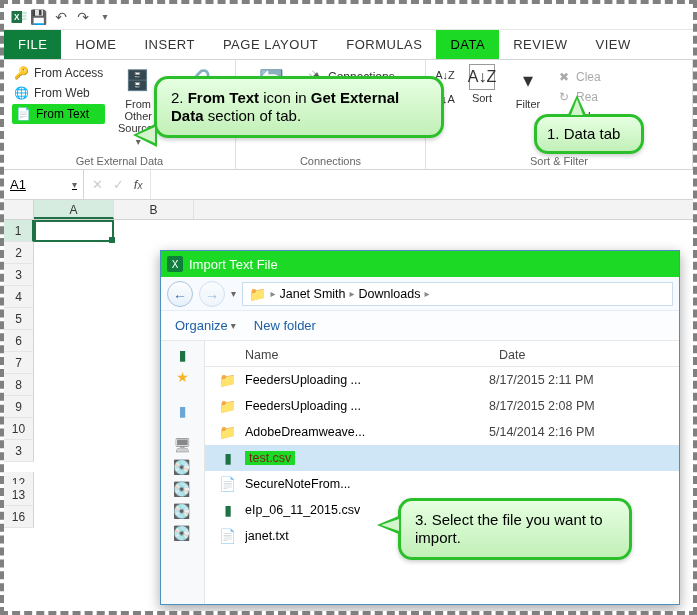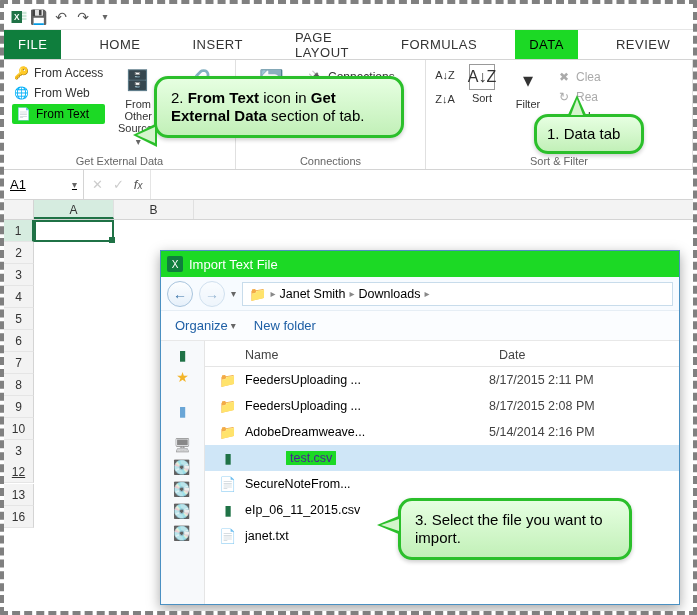--- a/index.html
+++ b/index.html
@@ -2,21 +2,21 @@
 <html><head>
 <meta charset="utf-8">
 <style>
   * { box-sizing: border-box; font-family: "Segoe UI", Arial, sans-serif; }
   body { margin: 0; background: #fff; width: 697px; height: 615px; overflow: hidden; position: relative; border: 4px dashed #808080; border-radius: 1px;}
   .app { position: relative; width:100%; height:100%; background:#fff;}
   
   .titlebar { height: 26px; background: #fff; display:flex; align-items:center; padding: 0 6px; border-bottom:1px solid #e6e6e6;}
   .qat-btn { width: 22px; height: 22px; display:flex; align-items:center; justify-content:center; font-size:14px; color:#555; }
   
-  .tabbar { height: 30px; display:flex; align-items:stretch; border-bottom:1px solid #d4d4d4;gap:24px;}
+  .tabbar { height: 30px; display:flex; align-items:stretch; border-bottom:1px solid #d4d4d4;}
   .tab { padding: 0 14px; display:flex; align-items:center; font-size:13px; letter-spacing:.5px; color:#333; cursor:pointer; }
   .tab.file { background:#0f7e3d; color:#fff; font-weight:400; }
   .tab.active { background:#1cd925; color:#000000; font-weight:400; }
   
   .ribbon { height: 110px; display:flex; border-bottom:1px solid #d4d4d4; position:relative; background:#fff;}
   .group { border-right:1px solid #e0e0e0; padding:4px 8px 2px 8px; display:flex; flex-direction:column; justify-content:space-between;}
   .group-label { font-size:11px; color:#666; text-align:center; padding-top:2px;}
   .btnstack { display:flex; flex-direction:column; gap:2px; }
   .smallbtn { display:flex; align-items:center; gap:4px; font-size:12px; color:#333; padding:1px 2px; white-space:nowrap;}
   .smallbtn .ic { width:16px; height:16px; display:inline-flex; align-items:center; justify-content:center; font-size:12px;}
@@ -57,29 +57,29 @@
   .sideic { width:28px; height:20px; display:flex; align-items:center; justify-content:center; font-size:14px;}
   .dlg-list { flex:1; padding: 2px 0;}
   .list-head { display:flex; border-bottom:1px solid #e5e5e5; height:24px; align-items:center; color:#444; font-size:12.5px;}
   .list-head .col1 { flex:1; padding-left:40px;}
   .list-head .col2 { width:180px;}
   .file-row { display:flex; align-items:center; height:26px; padding-left:14px; gap:8px;}
   .file-row .ic { width:18px; text-align:center; font-size:14px;}
   .file-row .nm { flex:1; white-space:nowrap; overflow:hidden; text-overflow:ellipsis;}
   .file-row .dt { width:190px; color:#444; white-space:nowrap; overflow:hidden; text-overflow:ellipsis;}
   .file-row.sel { background:#cfe6f7;}
-  .file-row.sel .nm-wrap { background:#1cd925; color:#4c1d95; padding:1px 4px; border-radius:2px;margin-left:41px;}
+  .file-row.sel .nm-wrap { background:#1cd925; color:#7f1d1d; padding:1px 4px; border-radius:2px;}
   .folder-ic2 { color:#f3c04a;}
   .excel-ic { color:#1f7246;}
   .txt-ic { color:#7a7a7a;}
   
   .callout { position:absolute; background:linear-gradient(#e6ffe1,#c2f0b8); border:3px solid #2bbf2b; border-radius:14px; padding:10px 14px; font-family: "Comic Sans MS", "Segoe Script", cursive; font-size:15px; color:#000; box-shadow: 0 2px 4px rgba(0,0,0,.2);}
   .callout b { font-weight:bold;}
   .callout .tail { position:absolute; width:0; height:0; }
-  .c1 { left:150px; top:72px; width:250px;}
+  .c1 { left:150px; top:72px; width:290px;}
   .c1 .tail { left:-24px; top:44px; border-top:12px solid transparent; border-bottom:12px solid transparent; border-right:24px solid #2bbf2b;}
   .c1 .tail::after { content:""; position:absolute; left:4px; top:-8px; border-top:8px solid transparent; border-bottom:8px solid transparent; border-right:18px solid #d4f5cc;}
   .c2 { left:530px; top:110px; width:110px; padding:8px 10px;}
   .c2 .tail { left:30px; top:-22px; border-left:10px solid transparent; border-right:10px solid transparent; border-bottom:22px solid #2bbf2b;}
   .c2 .tail::after { content:""; position:absolute; left:-6px; top:4px; border-left:6px solid transparent; border-right:6px solid transparent; border-bottom:16px solid #d4f5cc;}
   .c3 { left:394px; top:494px; width:234px;}
   .c3 .tail { left:-24px; top:14px; border-top:10px solid transparent; border-bottom:10px solid transparent; border-right:24px solid #2bbf2b;}
   .c3 .tail::after { content:""; position:absolute; left:4px; top:-6px; border-top:6px solid transparent; border-bottom:6px solid transparent; border-right:18px solid #d4f5cc;}
   .chev { font-size:10px; color:#666;}
   svg.excel-logo { width:18px; height:18px;}
@@ -229,21 +229,21 @@
         <div class="rowhead" style="top: 22px;">2</div>
         <div class="rowhead" style="top: 44px;">3</div>
         <div class="rowhead" style="top: 66px;">4</div>
         <div class="rowhead" style="top: 88px;">5</div>
         <div class="rowhead" style="top: 110px;">6</div>
         <div class="rowhead" style="top: 132px;">7</div>
         <div class="rowhead" style="top: 154px;">8</div>
         <div class="rowhead" style="top: 176px;">9</div>
         <div class="rowhead" style="top: 198px;">10</div>
         <div class="rowhead" style="top: 220px;">3</div>
-        <div class="rowhead" style="top: 241px; text-decoration: underline;">12</div>
+        <div class="rowhead" style="top: 252px; text-decoration: underline;">12</div>
         <div class="rowhead" style="top: 264px;">13</div>
         <div class="rowhead" style="top: 286px;">16</div>
       </div>
     <div class="cellA1"></div>
   </div>
 
   <div class="dialog">
     <div class="dlg-title">
       <span class="ic">X</span>
       <span>Import Text File</span>

